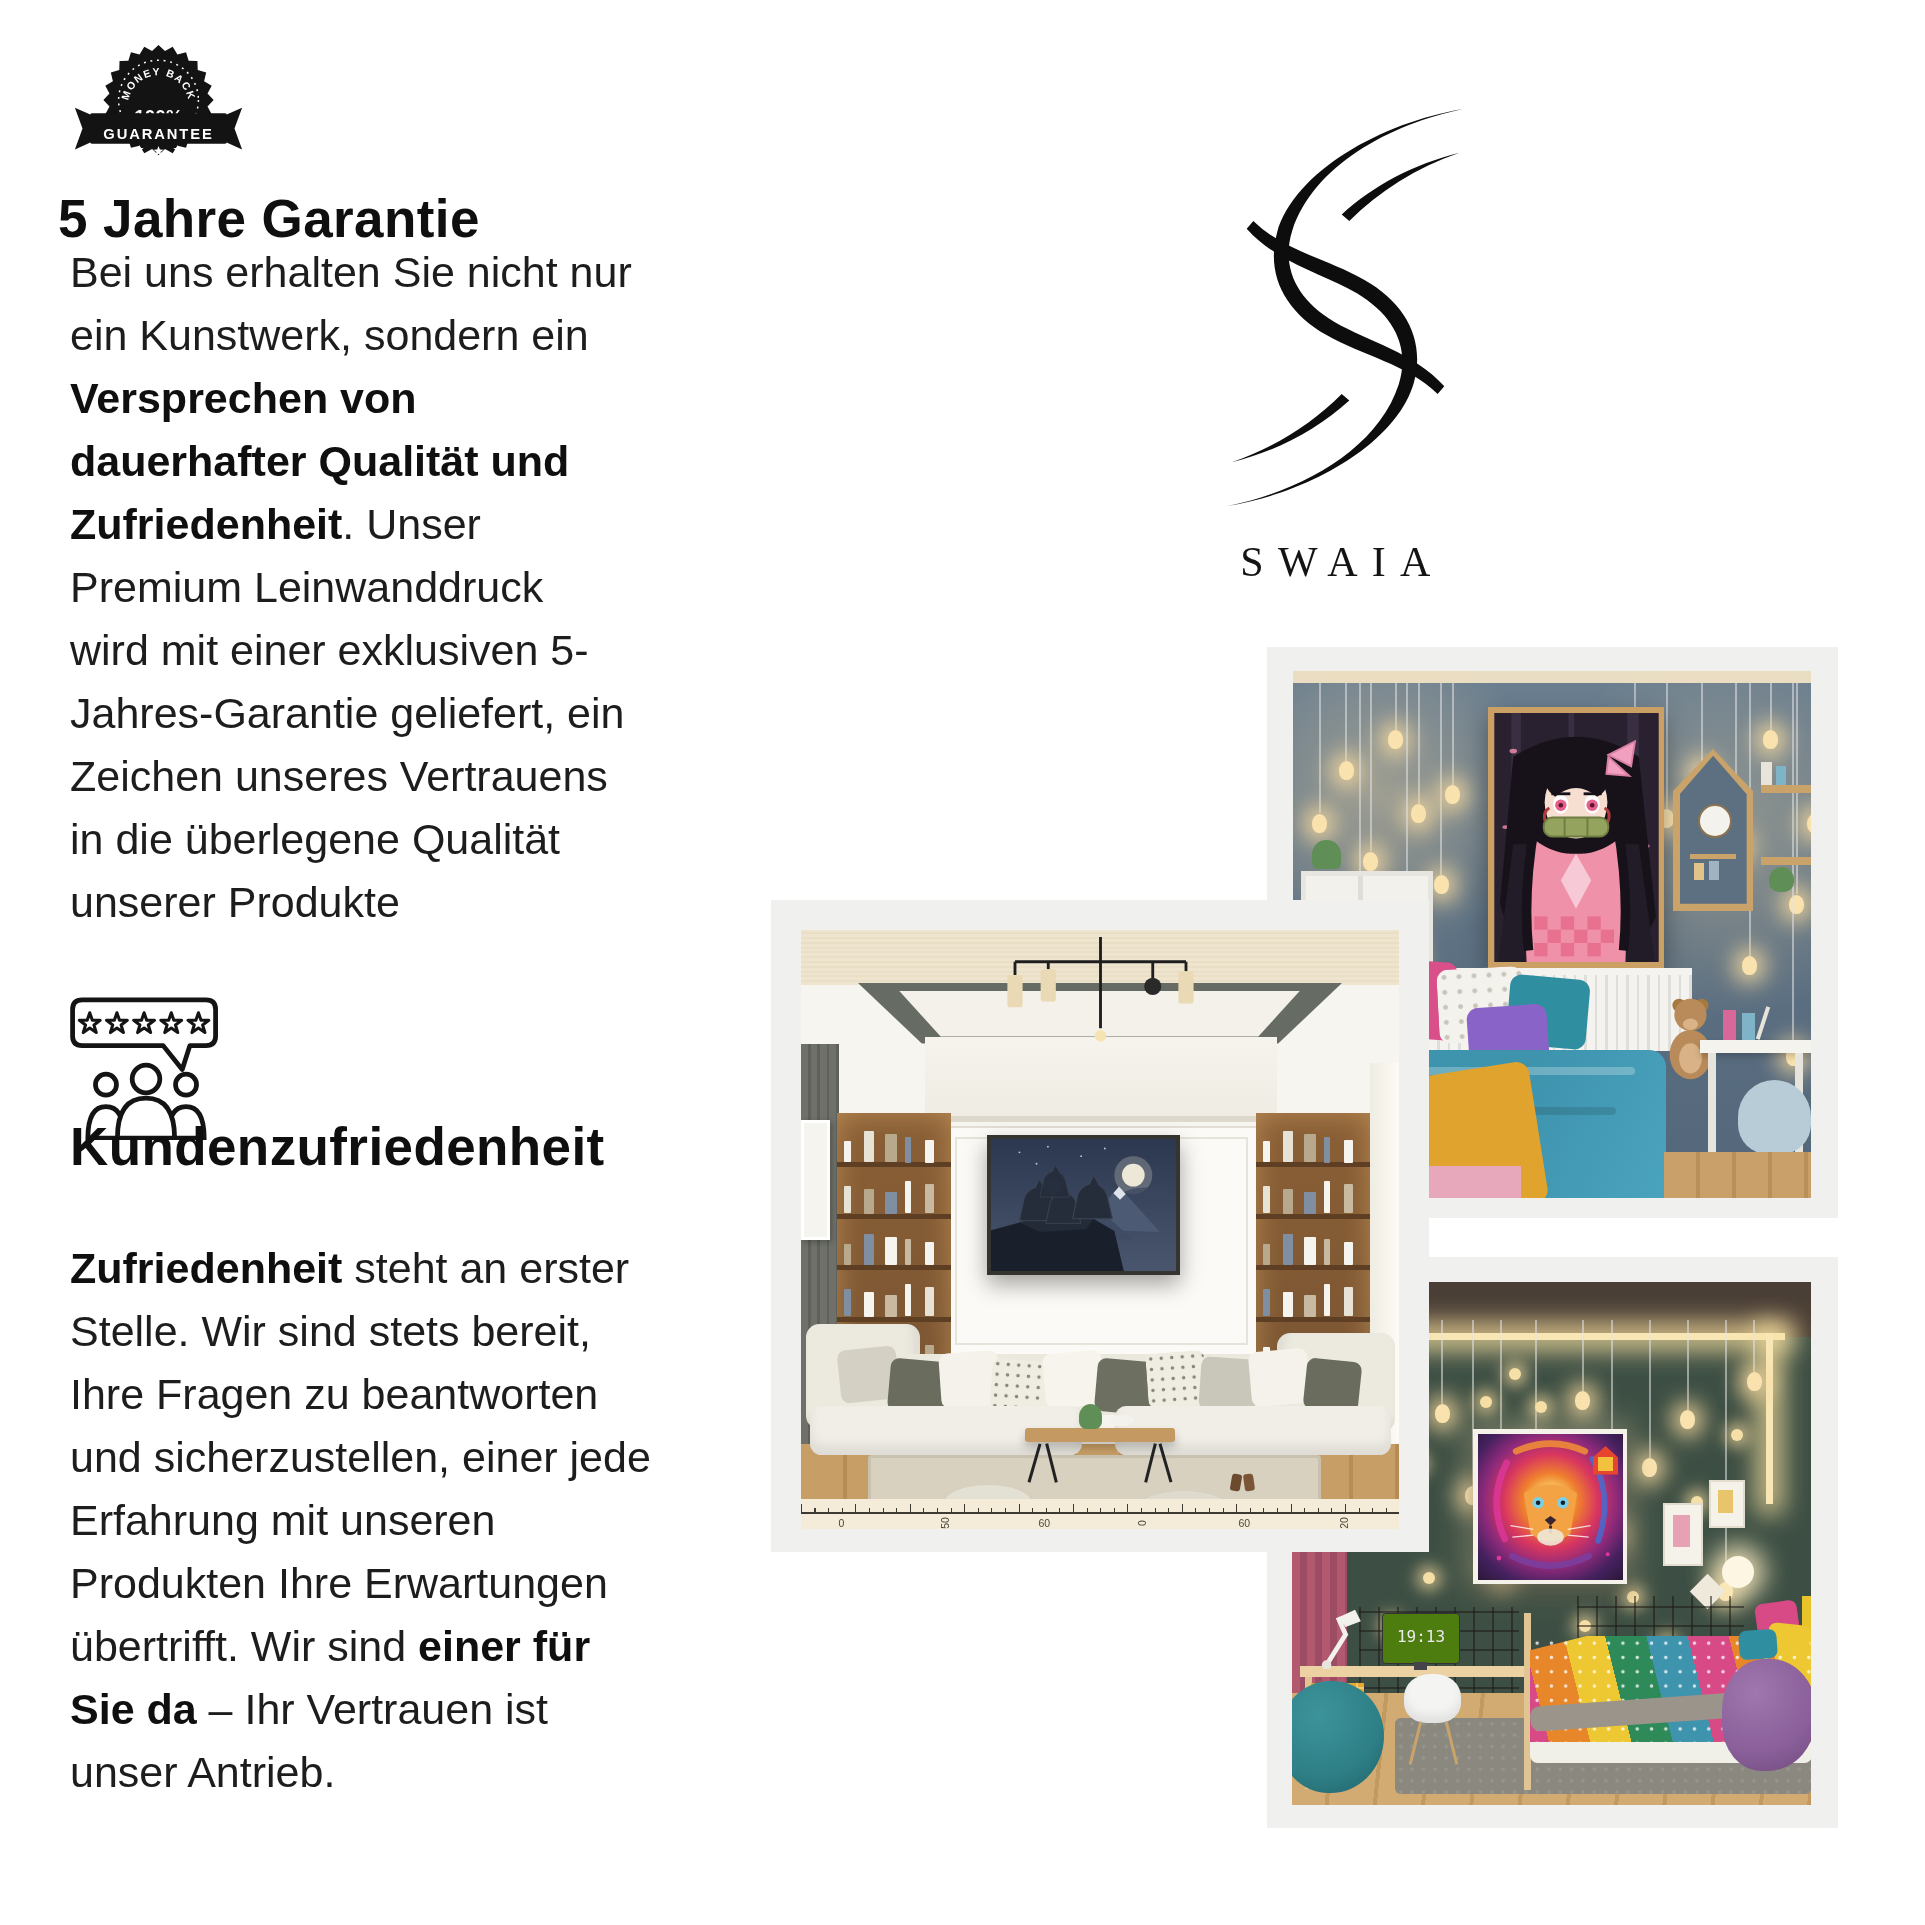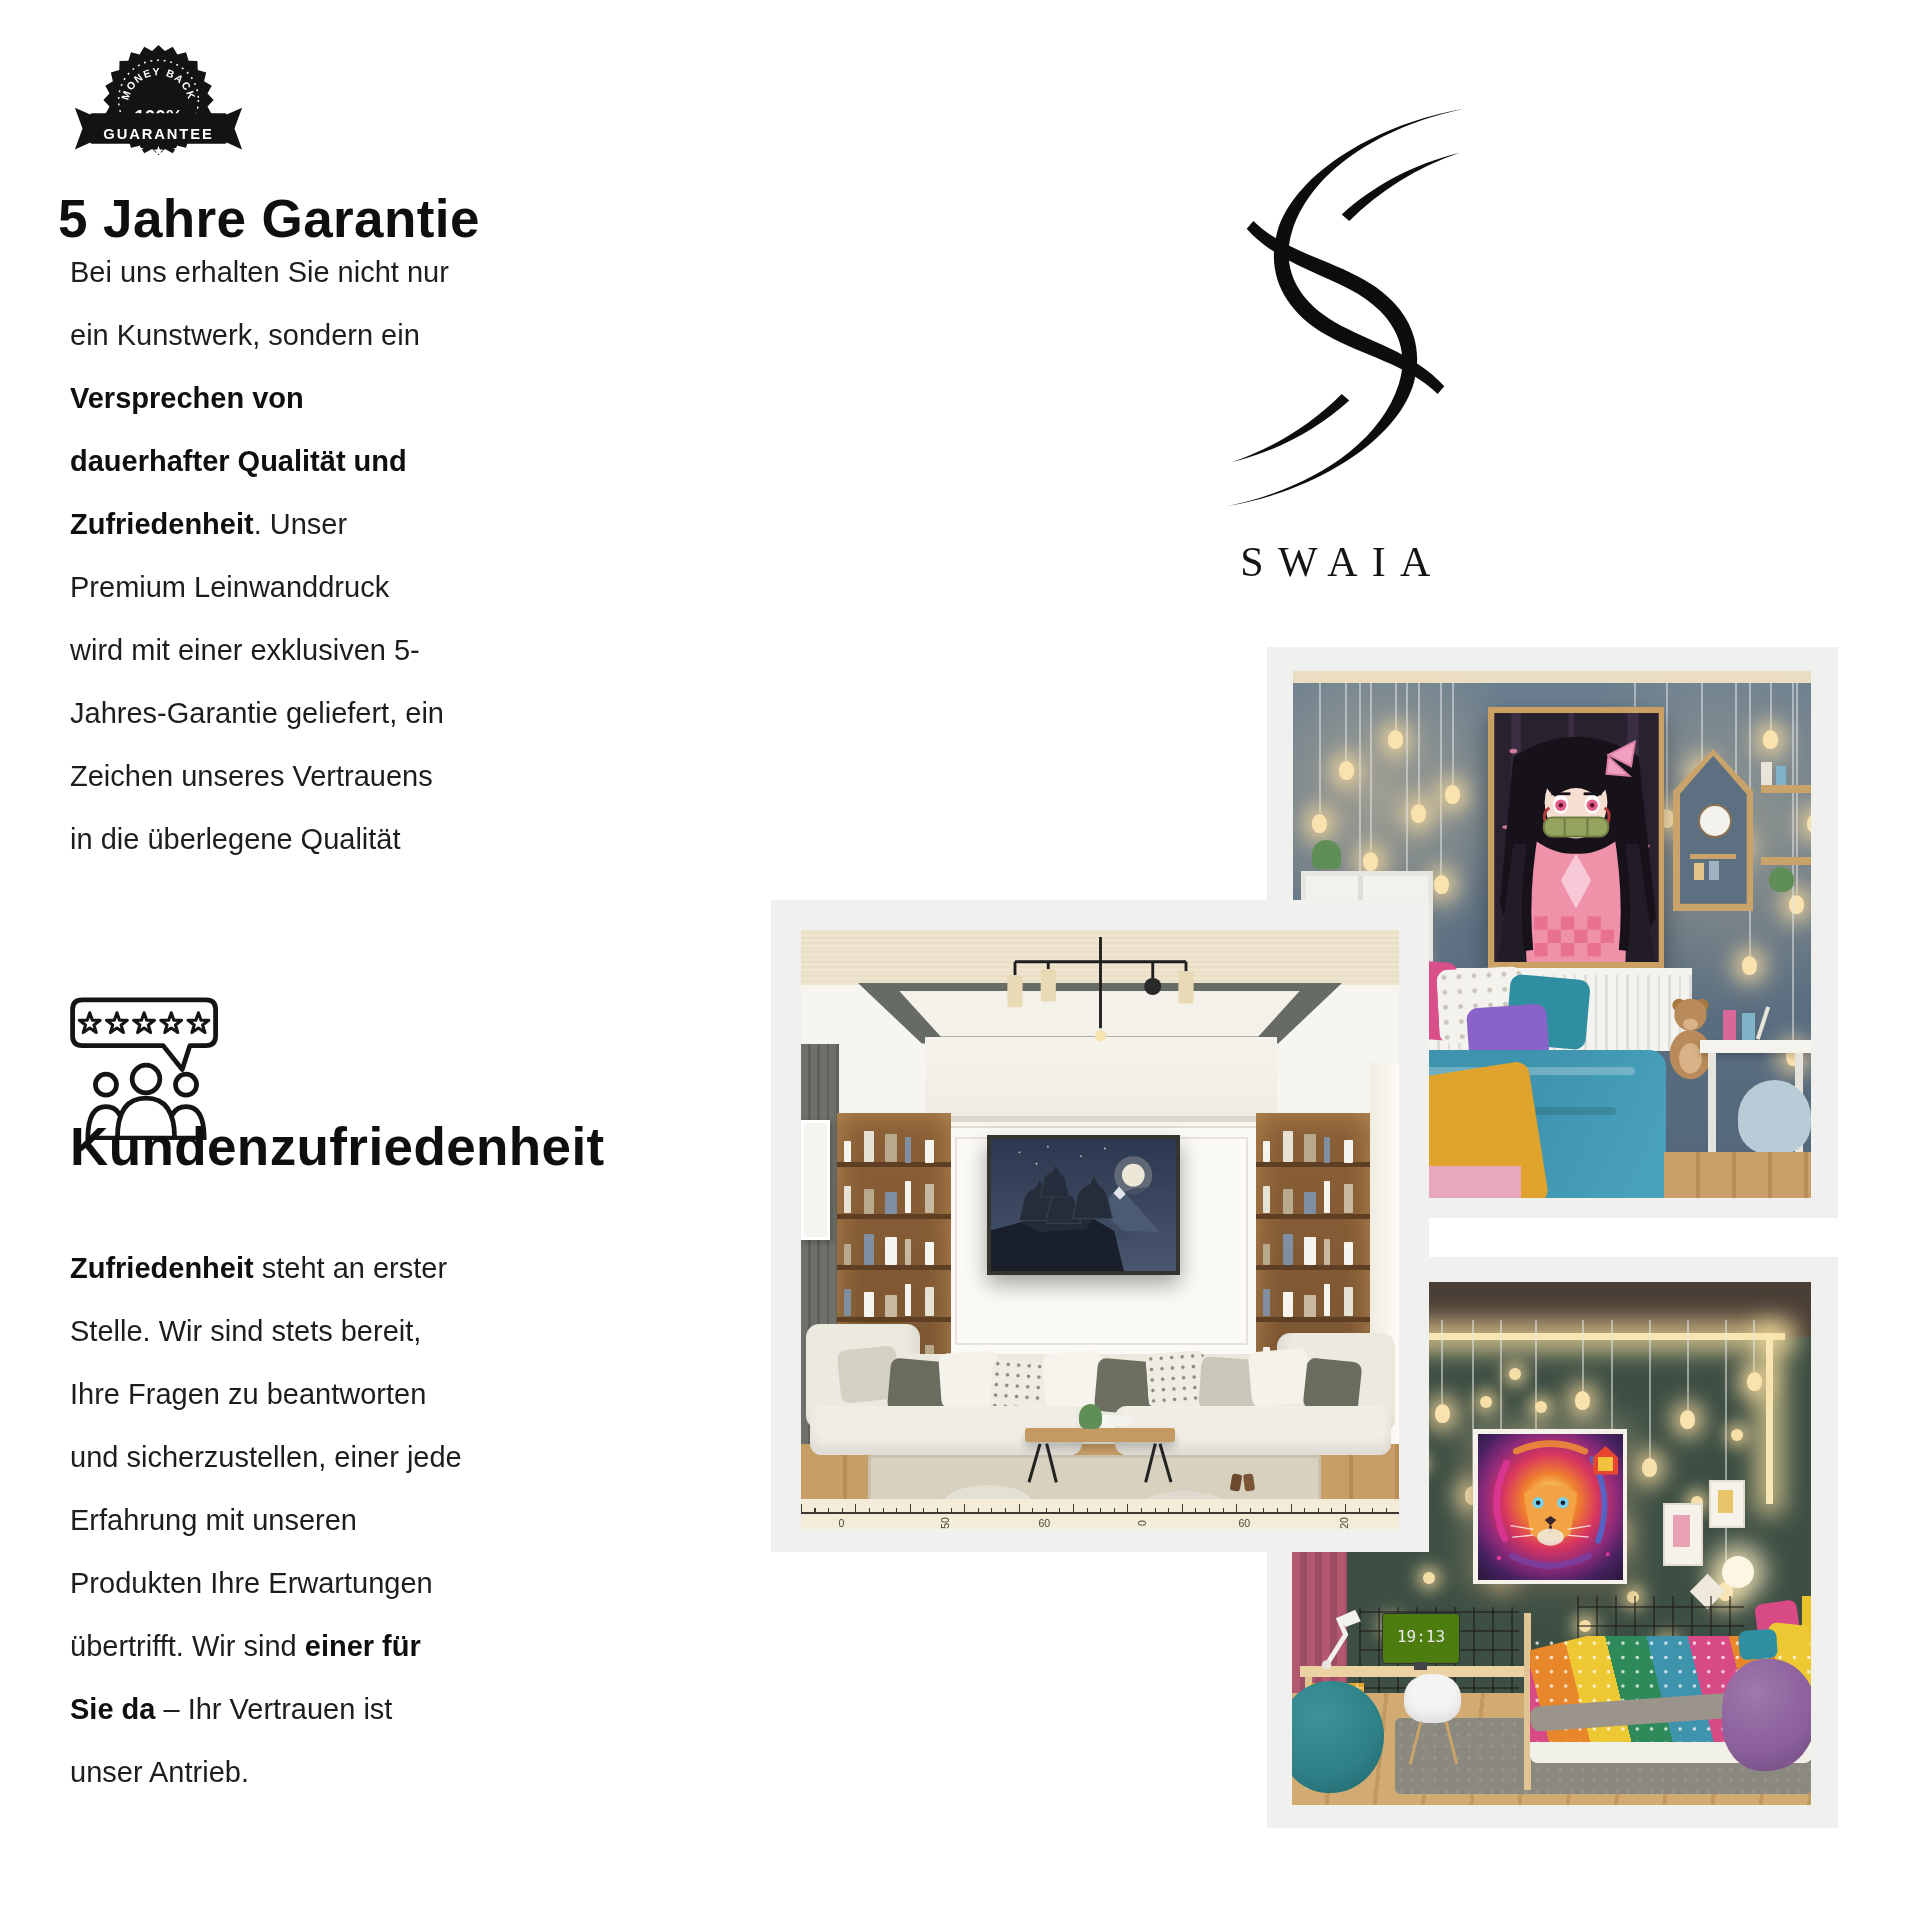--- a/index.html
+++ b/index.html
@@ -1,20 +1,20 @@
 <!DOCTYPE html>
 <html style="font-size:15px"><head>
 <meta charset="utf-8">
 <style>
   html,body{margin:0;padding:0;background:#fff}
   .page{position:relative;width:1926px;height:1926px;background:#fff;overflow:hidden;
         font-family:"Liberation Sans",sans-serif;color:#1c1c1c}
   .abs{position:absolute}
   .heading{position:absolute;font-size:53px;font-weight:700;color:#0f0f0f;letter-spacing:0.4px;white-space:nowrap}
-  .para{position:absolute;font-size:29px;line-height:63px;color:#1d1d1d;font-weight:400}
+  .para{position:absolute;font-size:43px;line-height:63px;color:#1d1d1d;font-weight:400}
   .para .ln{white-space:nowrap;height:63px}
   .para strong{font-weight:700;color:#0f0f0f}
   .card{position:absolute;background:#f0f0ee}
   .photo{position:absolute;overflow:hidden;background:#ddd}
   .wordmark{position:absolute;font-family:"Liberation Serif",serif;font-size:42px;letter-spacing:14.3px;
             color:#141414;text-align:center;white-space:nowrap}
   svg text{font-family:"Liberation Sans",sans-serif}
   .bulb{position:absolute;width:15px;height:19px;border-radius:50% 50% 46% 46%;
         background:#f9e2ae;box-shadow:0 0 21px 8.6px rgba(248,219,160,.85)}
   .cord{position:absolute;width:1.9px;background:rgba(225,228,230,.55)}
@@ -58,20 +58,21 @@
       <div class="ln">Bei uns erhalten Sie nicht nur</div>
       <div class="ln">ein Kunstwerk, sondern ein</div>
       <div class="ln"><strong>Versprechen von</strong></div>
       <div class="ln"><strong>dauerhafter Qualität und</strong></div>
       <div class="ln"><strong>Zufriedenheit</strong>. Unser</div>
       <div class="ln">Premium Leinwanddruck</div>
       <div class="ln">wird mit einer exklusiven 5-</div>
       <div class="ln">Jahres-Garantie geliefert, ein</div>
       <div class="ln">Zeichen unseres Vertrauens</div>
       <div class="ln">in die überlegene Qualität</div>
+      <div class="ln">unserer Produkte</div>
     </div>
 
   <svg class="abs" id="reviews-svg" style="left:69px;top:997px" width="154" height="143" viewBox="0 0 160 150">
     <path d="M13 3 H143 Q153 3 153 13 V41 Q153 51 143 51 H126 L118 76 L98 51 H13 Q3 51 3 41 V13 Q3 3 13 3 Z" fill="#ffffff" stroke="#141414" stroke-width="5" stroke-linejoin="round"></path>
     <g id="bubble-stars">
         <polygon points="21.0,16.5 23.7,24.3 31.9,24.4 25.4,29.4 27.8,37.3 21.0,32.6 14.2,37.3 16.6,29.4 10.1,24.4 18.3,24.3" fill="#fff" stroke="#141414" stroke-width="3.2" stroke-linejoin="round"></polygon>
         <polygon points="49.5,16.5 52.2,24.3 60.4,24.4 53.9,29.4 56.3,37.3 49.5,32.6 42.7,37.3 45.1,29.4 38.6,24.4 46.8,24.3" fill="#fff" stroke="#141414" stroke-width="3.2" stroke-linejoin="round"></polygon>
         <polygon points="78.0,16.5 80.7,24.3 88.9,24.4 82.4,29.4 84.8,37.3 78.0,32.6 71.2,37.3 73.6,29.4 67.1,24.4 75.3,24.3" fill="#fff" stroke="#141414" stroke-width="3.2" stroke-linejoin="round"></polygon>
         <polygon points="106.5,16.5 109.2,24.3 117.4,24.4 110.9,29.4 113.3,37.3 106.5,32.6 99.7,37.3 102.1,29.4 95.6,24.4 103.8,24.3" fill="#fff" stroke="#141414" stroke-width="3.2" stroke-linejoin="round"></polygon>
         <polygon points="135.0,16.5 137.7,24.3 145.9,24.4 139.4,29.4 141.8,37.3 135.0,32.6 128.2,37.3 130.6,29.4 124.1,24.4 132.3,24.3" fill="#fff" stroke="#141414" stroke-width="3.2" stroke-linejoin="round"></polygon>

